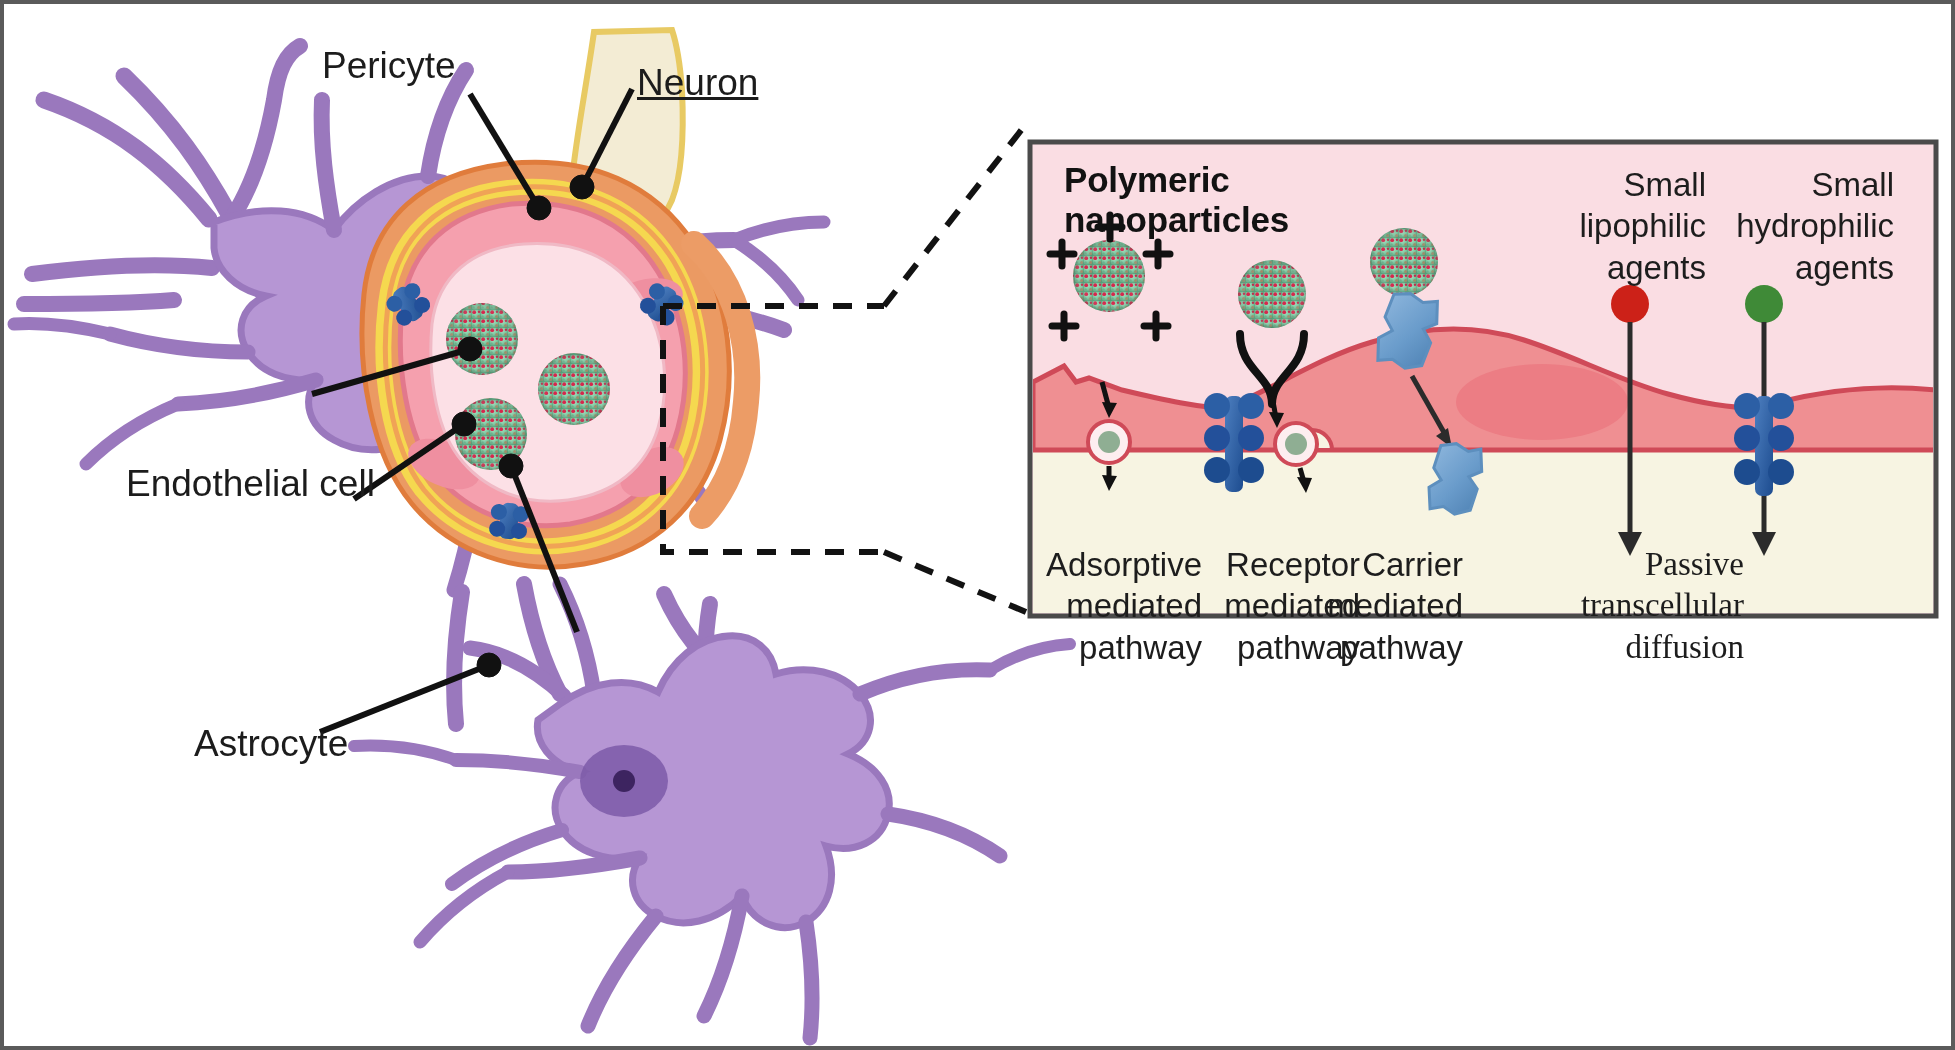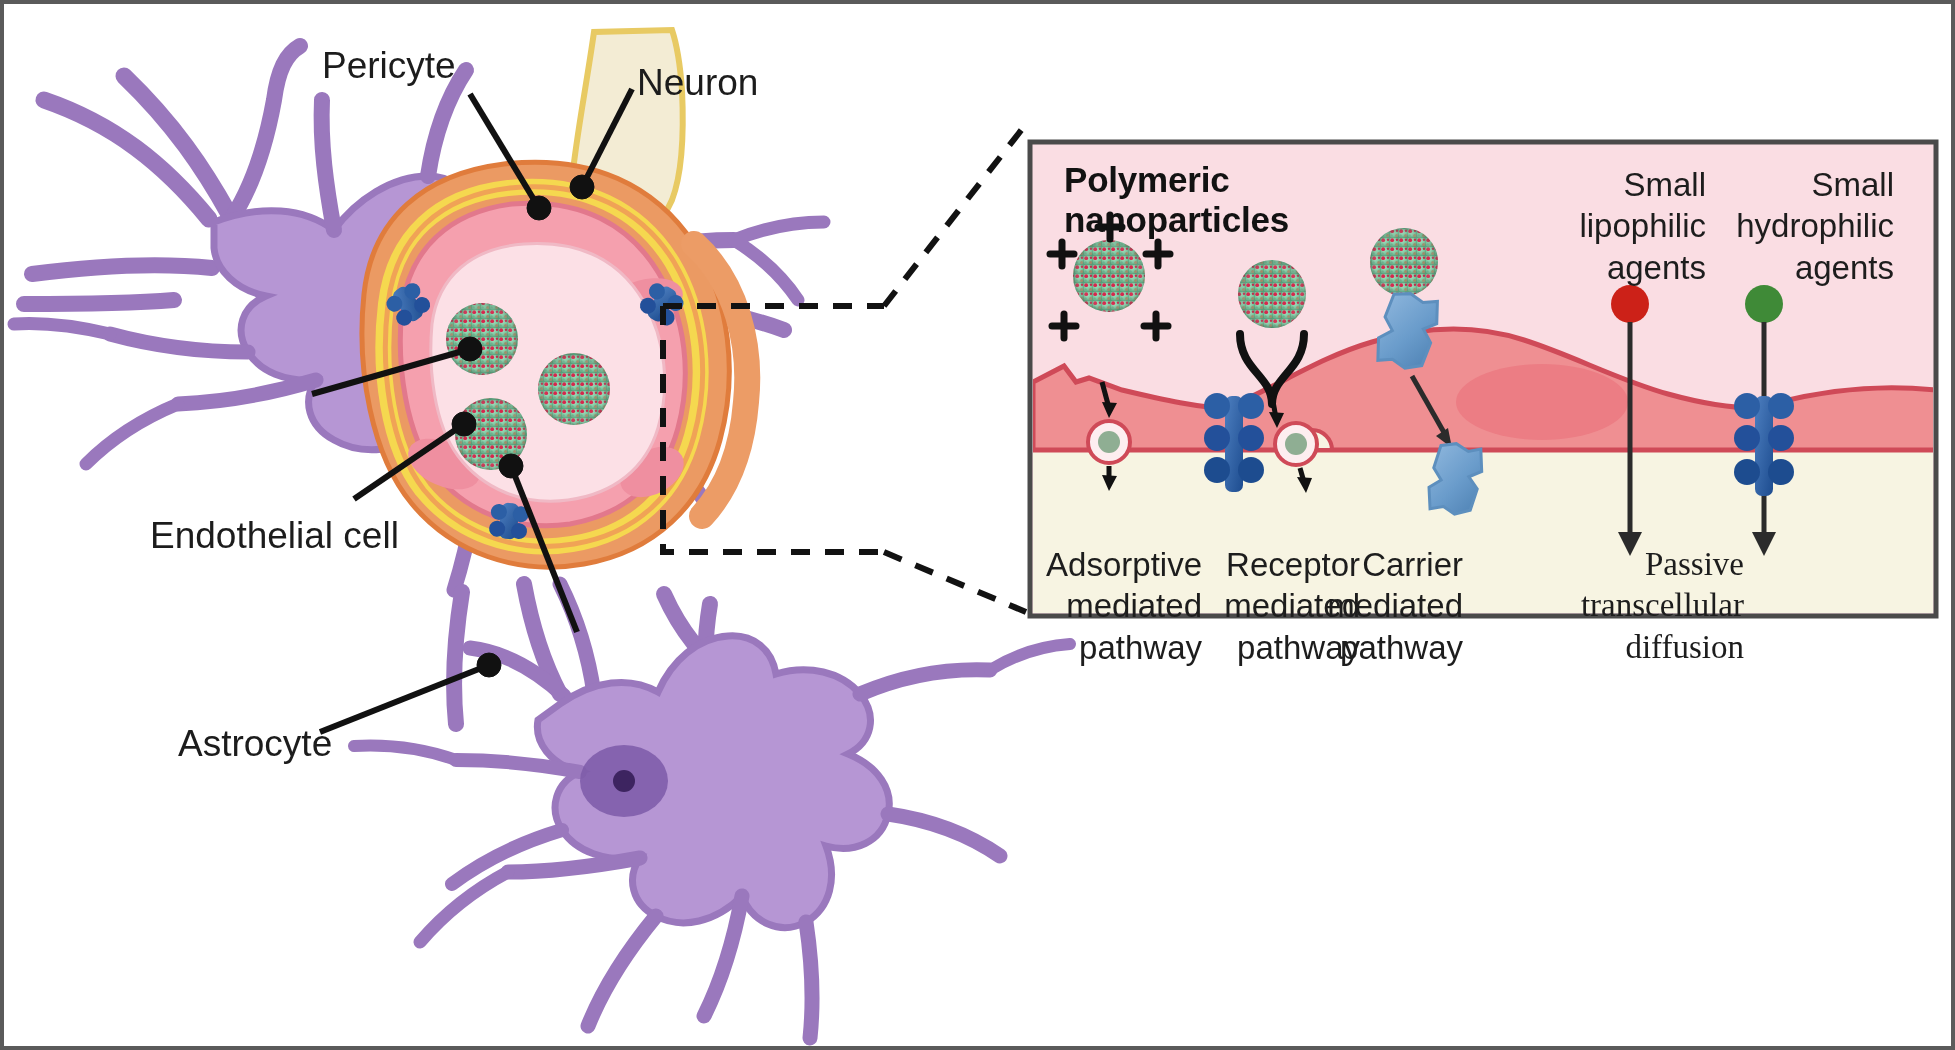--- a/index.html
+++ b/index.html
@@ -297,23 +297,23 @@
           <circle cx="1743" cy="434" r="13" fill="#23509a"></circle>
             <circle cx="1777" cy="434" r="13" fill="#23509a"></circle>
           <circle cx="1743" cy="468" r="13" fill="#1d4c8f"></circle>
             <circle cx="1777" cy="468" r="13" fill="#1d4c8f"></circle>
         </g>
       </g>
     </g>
   </svg>
 
   <div class="lbl" style="left:318px;top:40px;">Pericyte</div>
-  <div class="lbl" style="left:633px;top:57px;">Neuron</div>
-  <div class="lbl" style="left:122px;top:510px;margin-left:24px;">Endothelial cell</div>
-  <div class="lbl" style="left:174px;top:718px;">Astrocyte</div>
+  <div class="lbl" style="left:633px;top:57px;text-decoration:underline;">Neuron</div>
+  <div class="lbl" style="left:122px;top:458px;">Endothelial cell</div>
+  <div class="lbl" style="left:190px;top:718px;">Astrocyte</div>
 
   <div class="inset-title" style="left:1060px;top:156px;width:390px;">Polymeric nanoparticles</div>
 
   <div class="inset-lbl" style="left:1552px;top:160px;width:150px;">Small
 lipophilic
 agents</div>
   <div class="inset-lbl" style="left:1700px;top:160px;width:190px;">Small
 hydrophilic
 agents</div>
 

